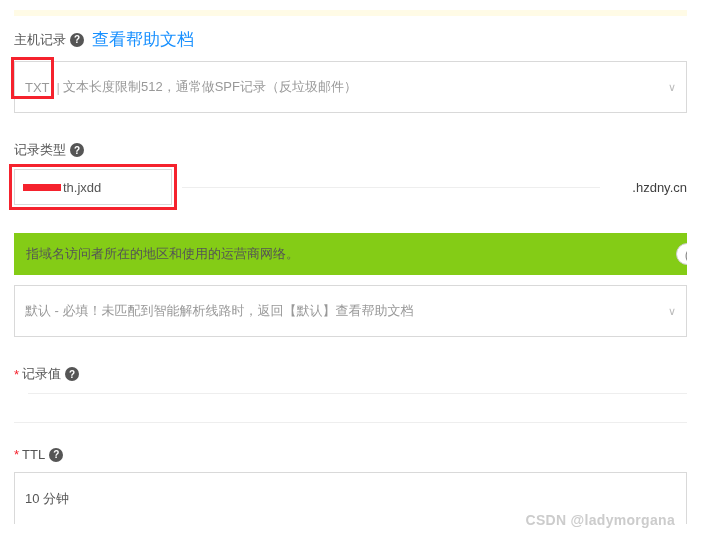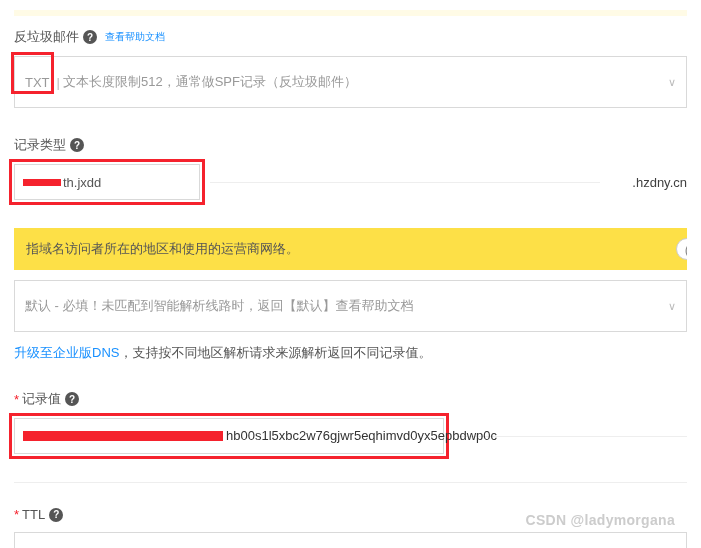--- a/index.html
+++ b/index.html
@@ -49,21 +49,21 @@
       color: #fff;
       font-size: 10px;
       margin-left: 4px;
       font-weight: bold;
     }
     .help-link {
       color: #1890ff;
       margin-left: 8px;
       text-decoration: none;
       cursor: pointer;
-      font-size: 10px;
+      font-size: 17px;
     }
     .select-box {
       position: relative;
       width: 100%;
       border: 1px solid #d9d9d9;
       background: #fff;
       height: 52px;
       display: flex;
       align-items: center;
       padding: 0 30px 0 10px;
@@ -104,42 +104,42 @@
       font-size: 13px;
       color: #333;
     }
     .domain-suffix {
       color: #404040;
       font-size: 13px;
       margin-left: 32px;
     }
     .host-input-wrap {
       position: relative;
-      width: 186px;
+      width: 158px;
     }
     .host-highlight {
       position: absolute;
       top: -5px;
       left: -5px;
       right: -5px;
       bottom: -5px;
       border: 3px solid #f5222d;
       pointer-events: none;
     }
     .redaction-1 {
       position: absolute;
       background: #f5222d;
       height: 7px;
       top: 15px;
       left: 9px;
       width: 38px;
       z-index: 2;
     }
     .info-box {
-      background: #fde047;
+      background: #84cc16;
       padding: 12px;
       color: #555;
       font-size: 13px;
       margin-bottom: 10px;
       position: relative;
     }
     .info-icon {
       position: absolute;
       right: 0;
       top: 50%;
@@ -231,21 +231,21 @@
       overflow: hidden;
     }
   </style>
 </head>
 <body>
 
 <div class="banner-strip"></div>
 
 <div class="form-group">
   <div class="label-row">
-    <span class="label-text">反垃圾邮件</span>
+    <span class="label-text">主机记录</span>
     <span class="help-icon">?</span>
     <a class="help-link">查看帮助文档</a>
   </div>
   <div class="record-type-wrap">
     <div class="select-box">
       <span class="prefix">TXT</span>
       <span style="color:#bbb;margin:0 3px;">|</span>
       <span>文本长度限制512，通常做SPF记录（反垃圾邮件）</span>
       <span class="chevron">∨</span>
     </div>
@@ -271,38 +271,29 @@
 
 <div class="form-group">
   <div class="info-box overflow-cut">
     <span>指域名访问者所在的地区和使用的运营商网络。</span>
     <span class="info-icon" style="right:-11px">(</span>
   </div>
   <div class="select-box">
     <span>默认 - 必填！未匹配到智能解析线路时，返回【默认】查看帮助文档</span>
     <span class="chevron">∨</span>
   </div>
-  <div class="upgrade-text">
-    <span class="upgrade-link">升级至企业版DNS</span><span>，支持按不同地区解析请求来源解析返回不同记录值。</span>
-  </div>
 </div>
 
 <div class="form-group">
   <div class="label-row">
     <span class="required-star">*</span>
     <span class="label-text">记录值</span>
     <span class="help-icon">?</span>
   </div>
   <div style="display:flex;align-items:center">
-    <div class="record-value-wrap">
-      <input class="record-value-input" style="">
-      <div class="redaction-2"></div>
-      <span class="record-value-text">hb00s1l5xbc2w76gjwr5eqhimvd0yx5epbdwp0c</span>
-      <div class="record-value-highlight"></div>
-    </div>
     <div class="spacer-line" style="margin-left:14px"></div>
   </div>
 </div>
 
 <hr class="hr-line">
 
 <div class="form-group" style="margin-bottom:0">
   <div class="label-row">
     <span class="required-star">*</span>
     <span class="label-text">TTL</span>

